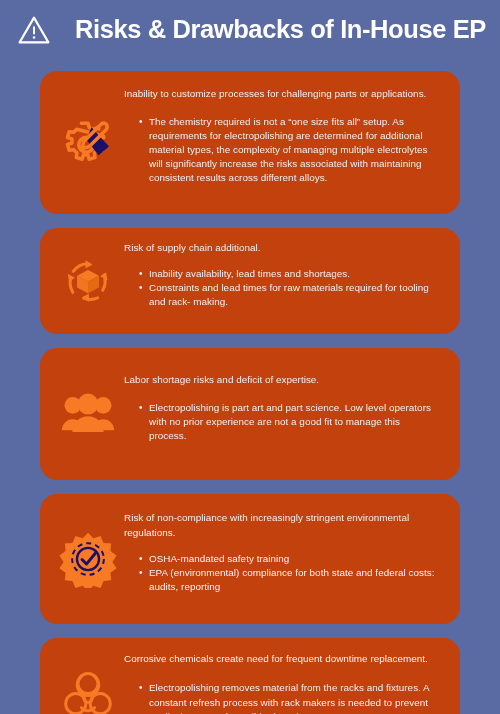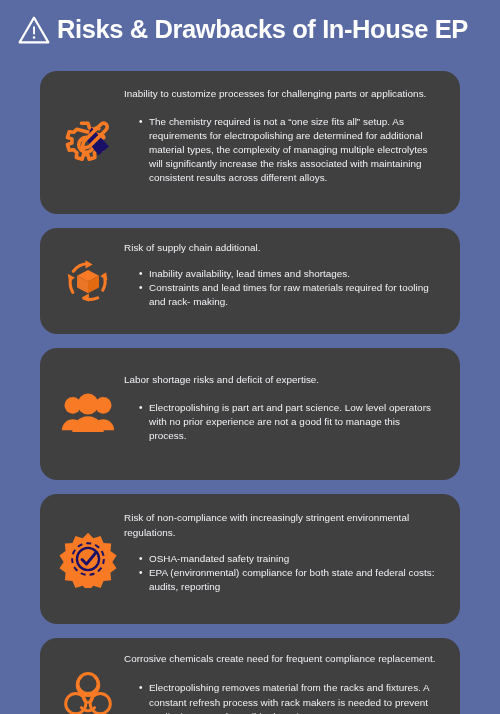--- a/index.html
+++ b/index.html
@@ -20,21 +20,21 @@
     width: 500px;
     height: 714px;
     background: #5a6ba4;
     box-sizing: border-box;
   }
 
   
   .header {
     display: flex;
     align-items: center;
-    gap: 6px;
+    gap: 24px;
     padding: 14px 0 12px 17px;
     height: 58px;
     box-sizing: border-box;
   }
   .warn-icon {
     flex: 0 0 auto;
     width: 34px;
     height: 32px;
     display: block;
   }
@@ -49,21 +49,21 @@
 
   
   .cards {
     position: absolute;
     left: 40px;
     top: 71px;
     width: 420px;
   }
   .card {
     position: relative;
-    background: #404040;
+    background: #c2410c;
     border-radius: 17px;
     box-sizing: border-box;
     display: flex;
     align-items: center;
     margin-bottom: 14px;
     padding: 10px 4px 10px 12px;
     overflow: hidden;
   }
   .card-icon {
     flex: 0 0 72px;
@@ -248,21 +248,21 @@
             <circle cx="46" cy="43" r="11.5"></circle>
             <path d="M23 29.5 a11.5 11.5 0 0 0 18 0"></path>
             <path d="M24.5 12 a12.5 12.5 0 0 0 -2.5 17"></path>
             <path d="M39.5 12 a12.5 12.5 0 0 1 2.5 17"></path>
             <path d="M24.5 47.5 a9.5 9.5 0 0 0 15 0"></path>
             <circle cx="32" cy="36.5" r="5"></circle>
           </g>
         </svg>
       </div>
       <div class="card-body">
-        <p class="card-heading">Corrosive chemicals create need for frequent compliance replacement.</p>
+        <p class="card-heading">Corrosive chemicals create need for frequent downtime replacement.</p>
         <ul class="card-list">
           <li>Electropolishing removes material from the racks and fixtures.  A constant refresh process with rack makers is needed to prevent quality issues and possible downtime.</li>
         </ul>
       </div>
     </div>
 
   </div>
 </div>
 
 </body></html>

